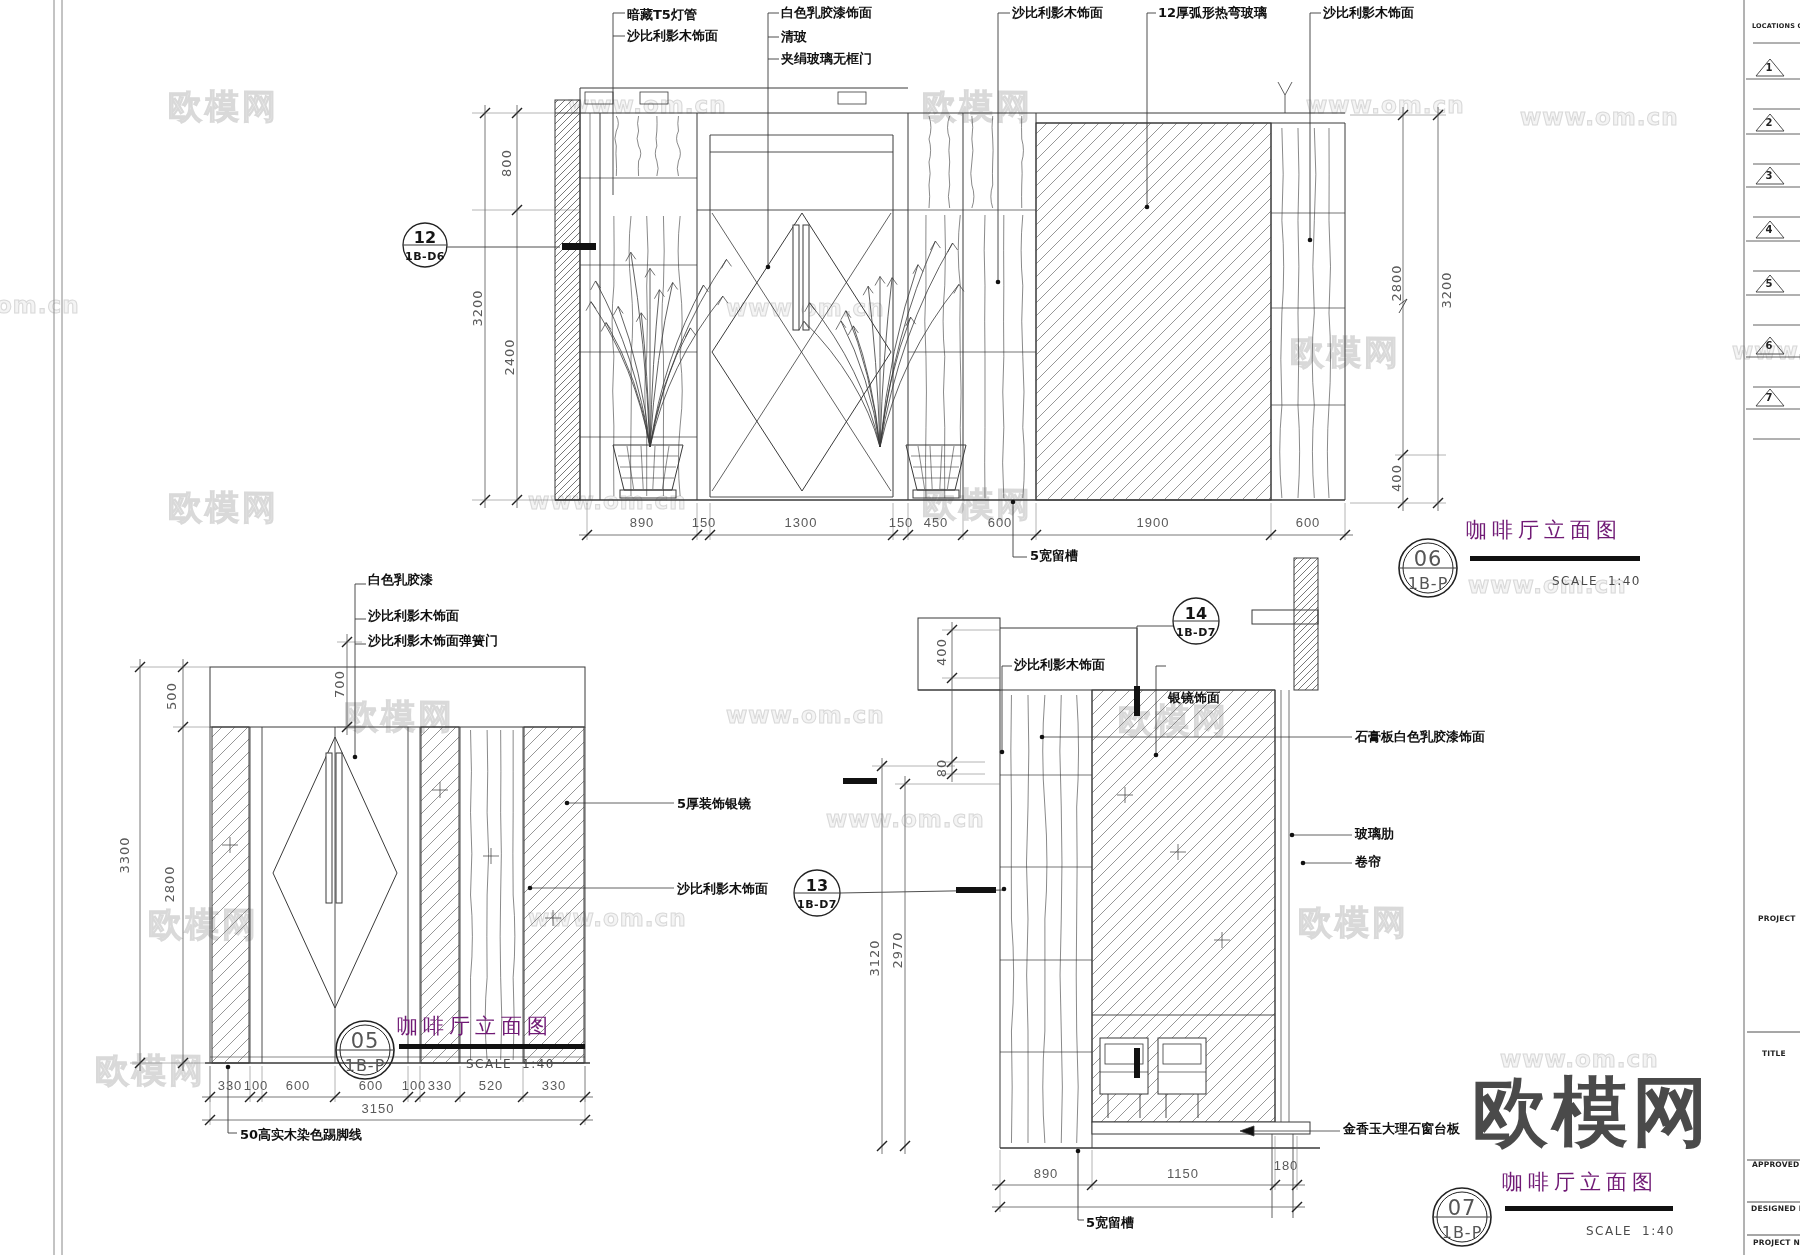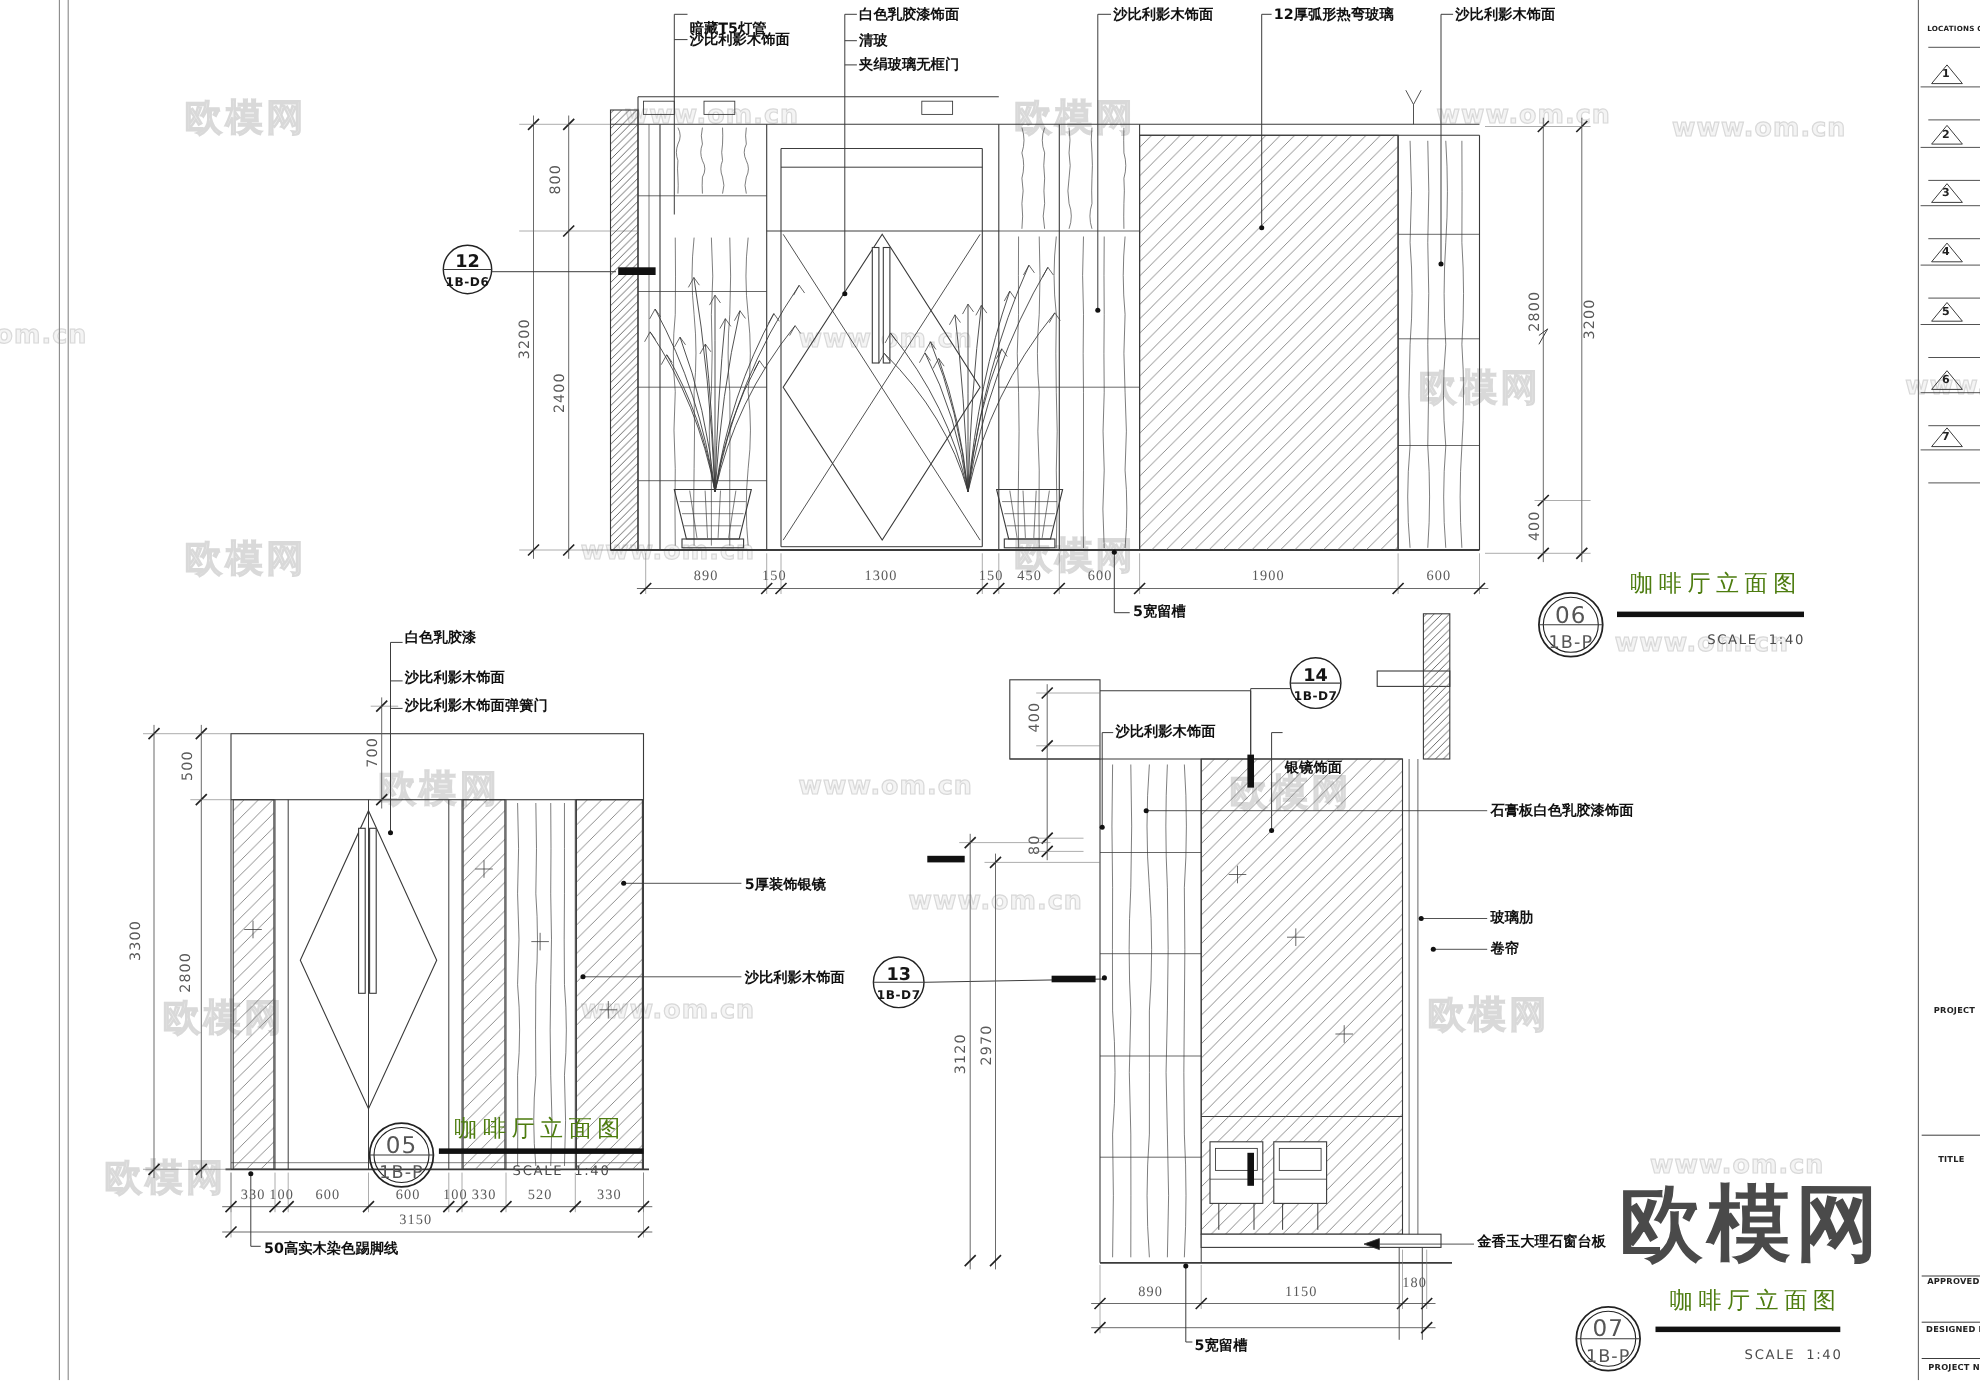--- a/index.html
+++ b/index.html
@@ -8,28 +8,28 @@
   #stage *{box-sizing:border-box;}
   .wm{position:absolute;font-weight:bold;color:#f4f4f4;-webkit-text-stroke:1.1px #d9d9d9;
       white-space:nowrap;z-index:0;font-family:"DejaVu Sans",sans-serif;}
   .wm-cn{font-size:34px;letter-spacing:3px;}
   .wm-url{font-size:23px;letter-spacing:1px;}
   svg#cad{position:absolute;left:0;top:0;z-index:1;}
   .ui{position:absolute;left:0;top:0;width:1800px;height:1255px;z-index:2;pointer-events:none;}
   .lbl{position:absolute;font-size:13px;font-weight:bold;color:#101010;white-space:nowrap;
        font-family:"DejaVu Sans",sans-serif;}
   .dim{position:absolute;font-size:13px;color:#5a5a5a;letter-spacing:1px;white-space:nowrap;
-       transform:translateX(-50%);font-family:Liberation Serif, serif;}
+       transform:translateX(-50%);font-family:Liberation Sans, sans-serif;}
   .dimv{position:absolute;font-size:13px;color:#5a5a5a;letter-spacing:1px;white-space:nowrap;
         transform:translate(-50%,-50%) rotate(-90deg);font-family:"DejaVu Sans",sans-serif;}
   .bubnum{position:absolute;font-size:16px;font-weight:bold;color:#151515;transform:translateX(-50%);}
   .bubref{position:absolute;font-size:11px;font-weight:bold;color:#151515;transform:translateX(-50%);letter-spacing:0.5px;}
   .tnum{position:absolute;font-size:21px;color:#555;transform:translateX(-50%);letter-spacing:1px;}
   .tref{position:absolute;font-size:16px;color:#555;transform:translateX(-50%);letter-spacing:1px;}
-  .dtitle{position:absolute;font-size:21px;color:#4d7c0f;letter-spacing:5px;white-space:nowrap;margin-left:16px;}
+  .dtitle{position:absolute;font-size:21px;color:#701a75;letter-spacing:5px;white-space:nowrap;}
   .dscale{position:absolute;font-size:12px;color:#4a4a4a;letter-spacing:1.5px;white-space:nowrap;}
   .side{position:absolute;font-size:7.5px;font-weight:bold;color:#222;white-space:nowrap;letter-spacing:0.2px;}
   .mkr{position:absolute;font-size:10px;font-weight:bold;color:#222;transform:translateX(-50%);}
   .logo{position:absolute;font-size:76px;font-weight:bold;color:#4a4a4a;letter-spacing:4px;
         z-index:3;white-space:nowrap;font-family:"DejaVu Sans",sans-serif;}
 </style>
 </head>
 <body>
 
 <div id="stage">
@@ -512,21 +512,21 @@
       <line x1="1753" y1="439" x2="1800" y2="439" stroke="#3a3a3a" stroke-width="0.8"></line>
       <line x1="1753" y1="43" x2="1800" y2="43" stroke="#3a3a3a" stroke-width="0.8"></line>
       <line x1="1747" y1="1032" x2="1800" y2="1032" stroke="#3a3a3a" stroke-width="0.9"></line>
       <line x1="1747" y1="1160" x2="1800" y2="1160" stroke="#3a3a3a" stroke-width="0.9"></line>
       <line x1="1747" y1="1202" x2="1800" y2="1202" stroke="#3a3a3a" stroke-width="0.9"></line>
       <line x1="1747" y1="1235" x2="1800" y2="1235" stroke="#3a3a3a" stroke-width="0.9"></line>
     </svg>
 
   <div class="ui">
 
-    <span class="lbl" style="left:627px;top:17px">暗藏T5灯管</span>
+    <span class="lbl" style="left:627px;top:6px">暗藏T5灯管</span>
     <span class="lbl" style="left:627px;top:27px">沙比利影木饰面</span>
     <span class="lbl" style="left:781px;top:4px">白色乳胶漆饰面</span>
     <span class="lbl" style="left:781px;top:28px">清玻</span>
     <span class="lbl" style="left:781px;top:50px">夹绢玻璃无框门</span>
     <span class="lbl" style="left:1012px;top:4px">沙比利影木饰面</span>
     <span class="lbl" style="left:1158px;top:4px">12厚弧形热弯玻璃</span>
     <span class="lbl" style="left:1323px;top:4px">沙比利影木饰面</span>
     <span class="lbl" style="left:1030px;top:547px">5宽留槽</span>
 
     <span class="dim" style="left:642px;top:515px">890</span>

